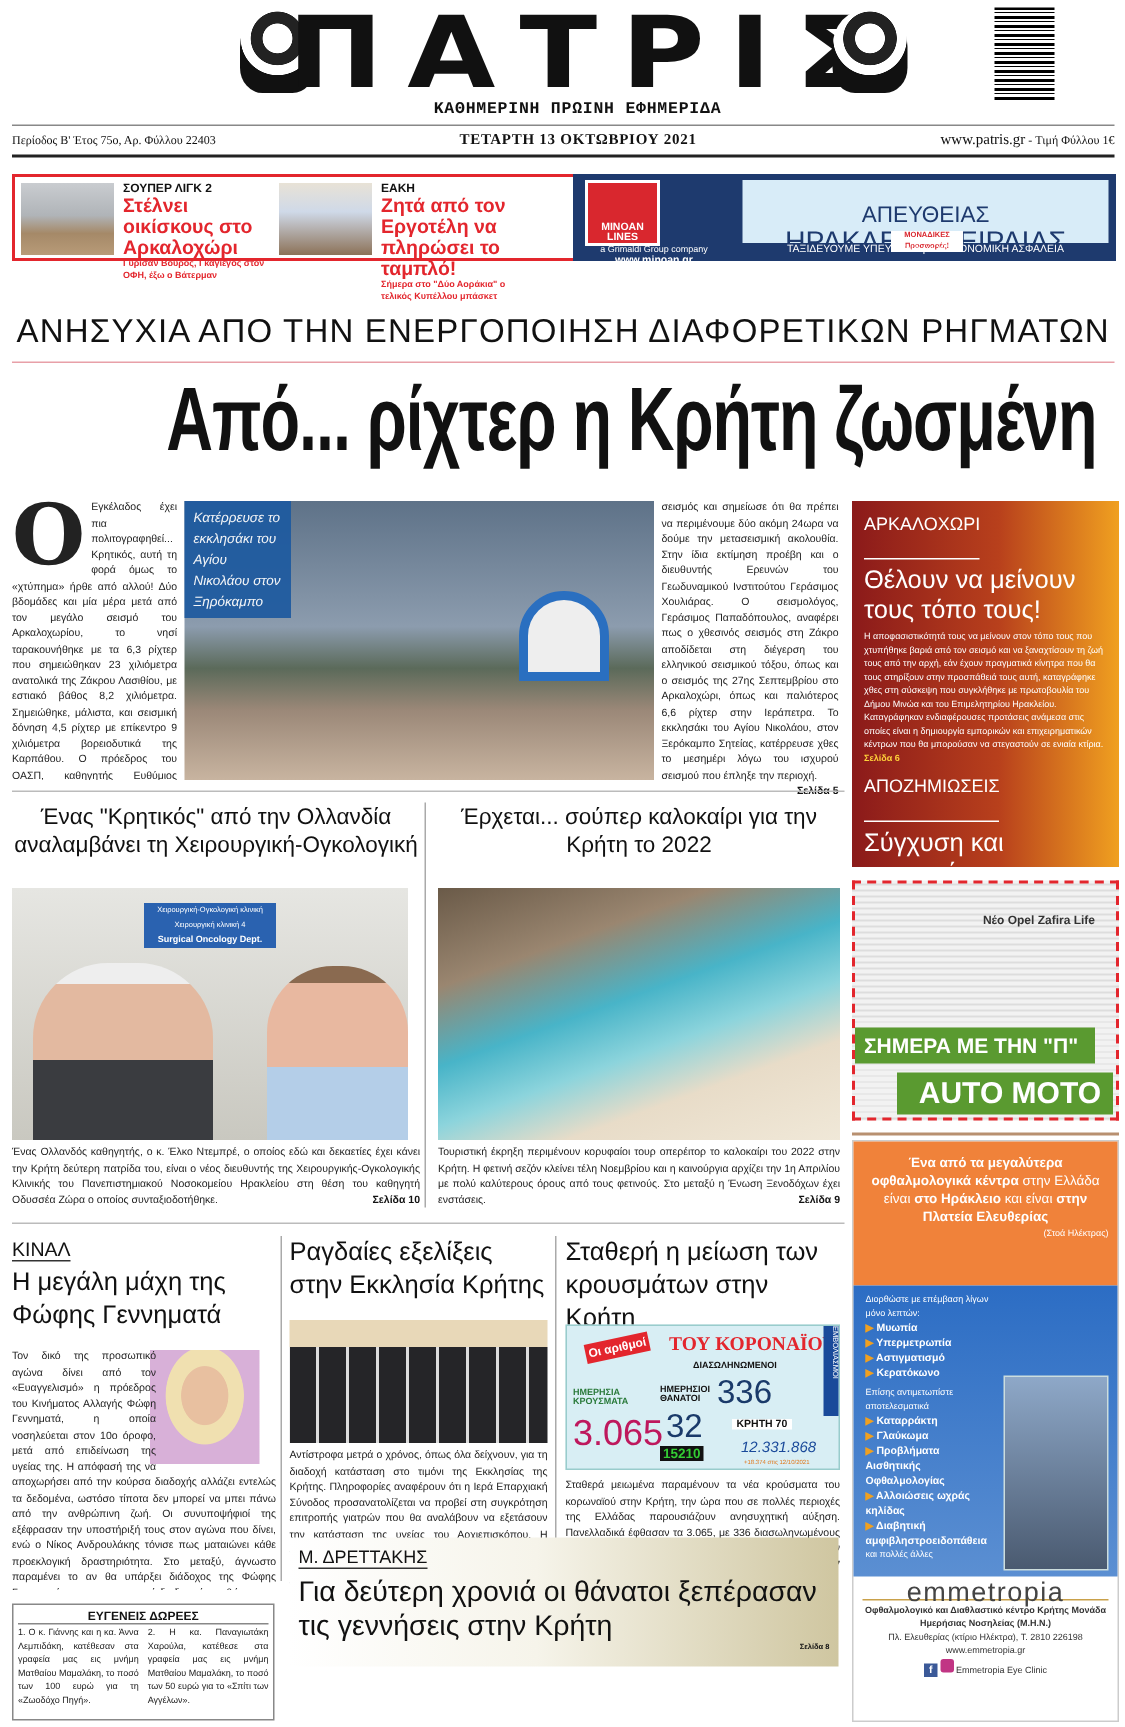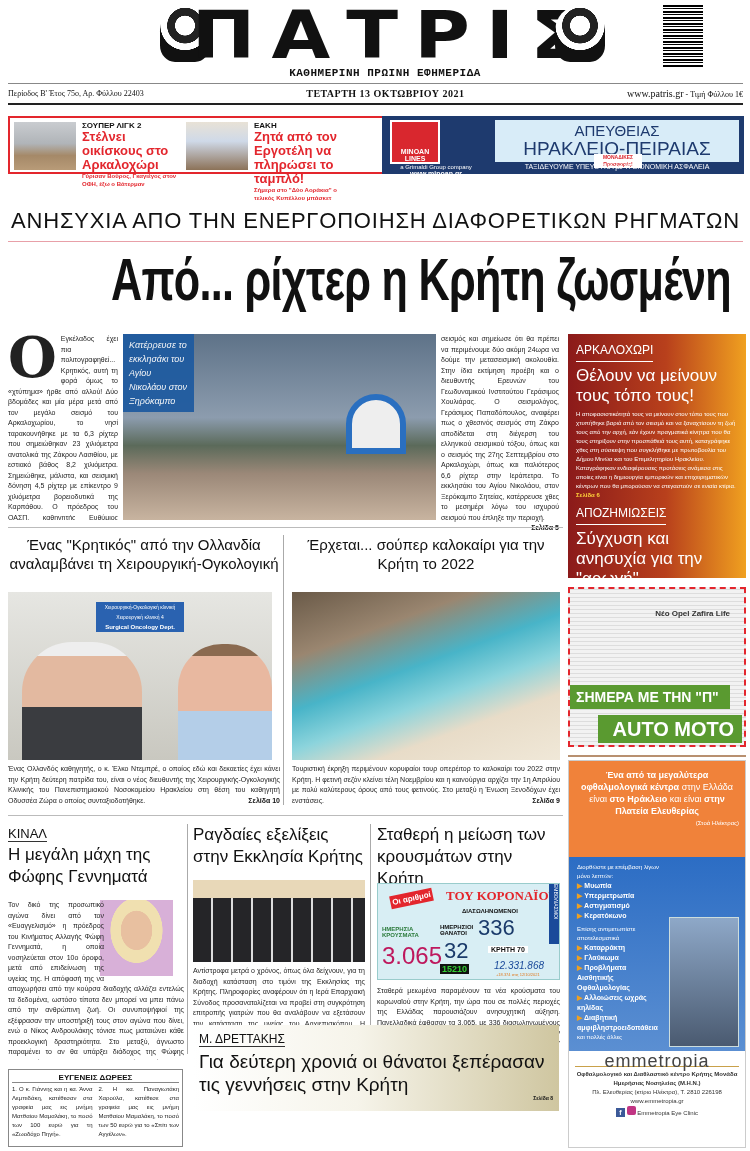--- a/index.html
+++ b/index.html
@@ -15,33 +15,33 @@
 .sports{left:8px;top:116px;width:407px;height:58px;border:2px solid #e3262d;background:#fff}
 .sports .tab{position:absolute;right:0;top:0;width:16px;height:54px;background:#e3262d;color:#fff;font-size:8px;font-weight:bold;writing-mode:vertical-rl;transform:rotate(180deg);text-align:center;line-height:16px}
 .sports .photo{position:absolute;top:4px;width:62px;height:48px}
 .sp-kick{font-size:8px;font-weight:bold;color:#111}
 .sp-head{font-size:13px;font-weight:700;color:#e3262d;line-height:14px}
 .sp-sub{font-size:6px;font-weight:bold;color:#e3262d;line-height:8px}
 .minoan{left:382px;top:116px;width:362px;height:58px;background:#1e3a6e}
 .minoan .logo{position:absolute;left:8px;top:4px;width:50px;height:44px;background:#d9272e;border:2px solid #fff;color:#fff;font-size:7px;font-weight:bold;text-align:center;padding-top:26px;line-height:7px}
 .minoan .url{position:absolute;left:4px;top:48px;width:100px;font-size:7px;color:#fff;font-weight:bold;text-align:center}
 .minoan .panel{position:absolute;left:113px;top:4px;width:244px;height:42px;background:#d8ecf8;text-align:center;color:#1e3a6e}
-.minoan .l1{font-size:15px;line-height:16px;margin-top:3px}
+.minoan .l1{font-size:15px;line-height:16px;margin-top:16px}
 .minoan .l2{font-size:19px;line-height:20px;font-weight:500}
 .minoan .tag{position:absolute;left:113px;top:47px;width:244px;text-align:center;font-size:7px;color:#fff}
 .kicker-main{left:8px;top:208px;width:735px;font-size:22px;letter-spacing:.8px;text-align:center;white-space:nowrap}
 .main-head{left:8px;top:248px;width:735px;font-family:"Liberation Sans",sans-serif;font-size:60px;font-weight:900;letter-spacing:-1px;text-align:center;transform:scaleX(.72);transform-origin:center;white-space:nowrap;line-height:64px}
 .body-text{font-size:7px;line-height:10.5px;text-align:justify;color:#222}
 .dropcap{float:left;font-family:"DejaVu Serif",serif;font-size:56px;line-height:46px;margin-right:4px;font-weight:bold}
 .pageref{font-weight:bold;float:right;color:#111}
 .photo-box{background:#7a8a9c}
 .photo-caption{background:#1d5aa0;color:#fff;font-style:italic;font-size:9px;line-height:14px;padding:4px 6px;opacity:.92}
 .vrule{width:1px;background:#aaa}
 .orange{left:568px;top:334px;width:178px;height:244px;background:linear-gradient(90deg,#8b1a1a 0%,#b8401c 55%,#f0a020 100%);color:#fff;padding:6px 8px}
-.orange .k{font-size:12px;border-bottom:1px solid #fff;display:inline-block;padding-bottom:4px}
+.orange .k{font-size:12px;border-bottom:1px solid #fff;display:inline-block;padding-bottom:16px}
 .orange .h{font-size:17px;line-height:20px;margin-top:4px}
 .orange .t{font-size:6px;line-height:9px;margin-top:4px}
 .orange .pr{font-weight:bold;color:#ffd23a}
 .auto{left:568px;top:587px;width:178px;height:160px;border:2px dashed #e3262d;background:repeating-linear-gradient(0deg,#f2f2f2 0 3px,#ddd 3px 4px)}
 .auto .g1{position:absolute;left:0;top:96px;width:160px;height:24px;background:#5a9a30;color:#fff;font-weight:900;font-size:14px;line-height:24px;padding-left:6px}
 .auto .g2{position:absolute;left:28px;top:126px;width:144px;height:28px;background:#5a9a30;color:#fff;font-weight:900;font-size:20px;line-height:28px;text-align:right;padding-right:8px}
 .section-head{font-size:15px;line-height:19px;text-align:center;color:#111}
 .emm{left:568px;top:760px;width:178px;height:388px;border:1px solid #ccc}
 .emm .top{background:#f0823a;color:#fff;font-size:9px;line-height:12px;padding:8px 6px;height:96px;text-align:center}
 .emm .top b{font-weight:bold}

